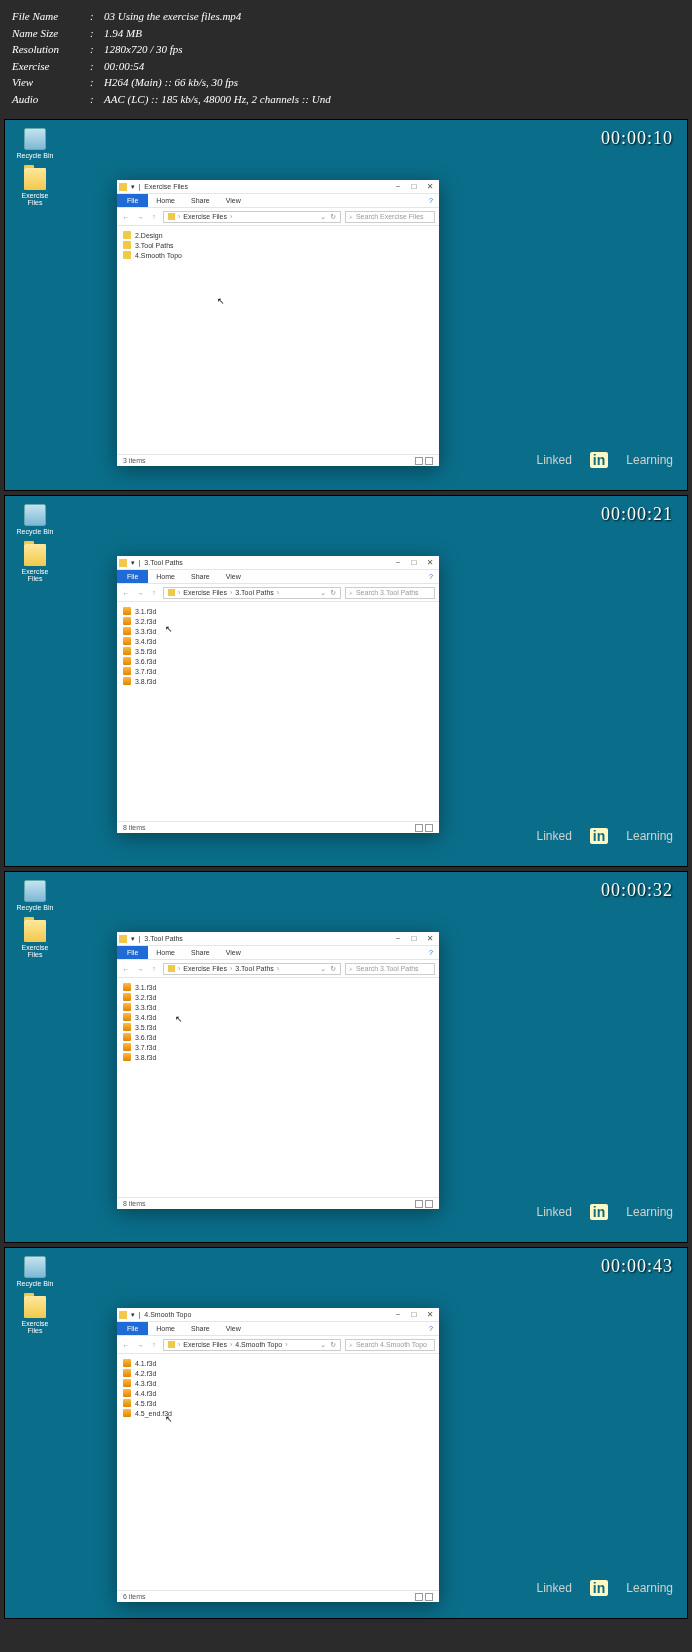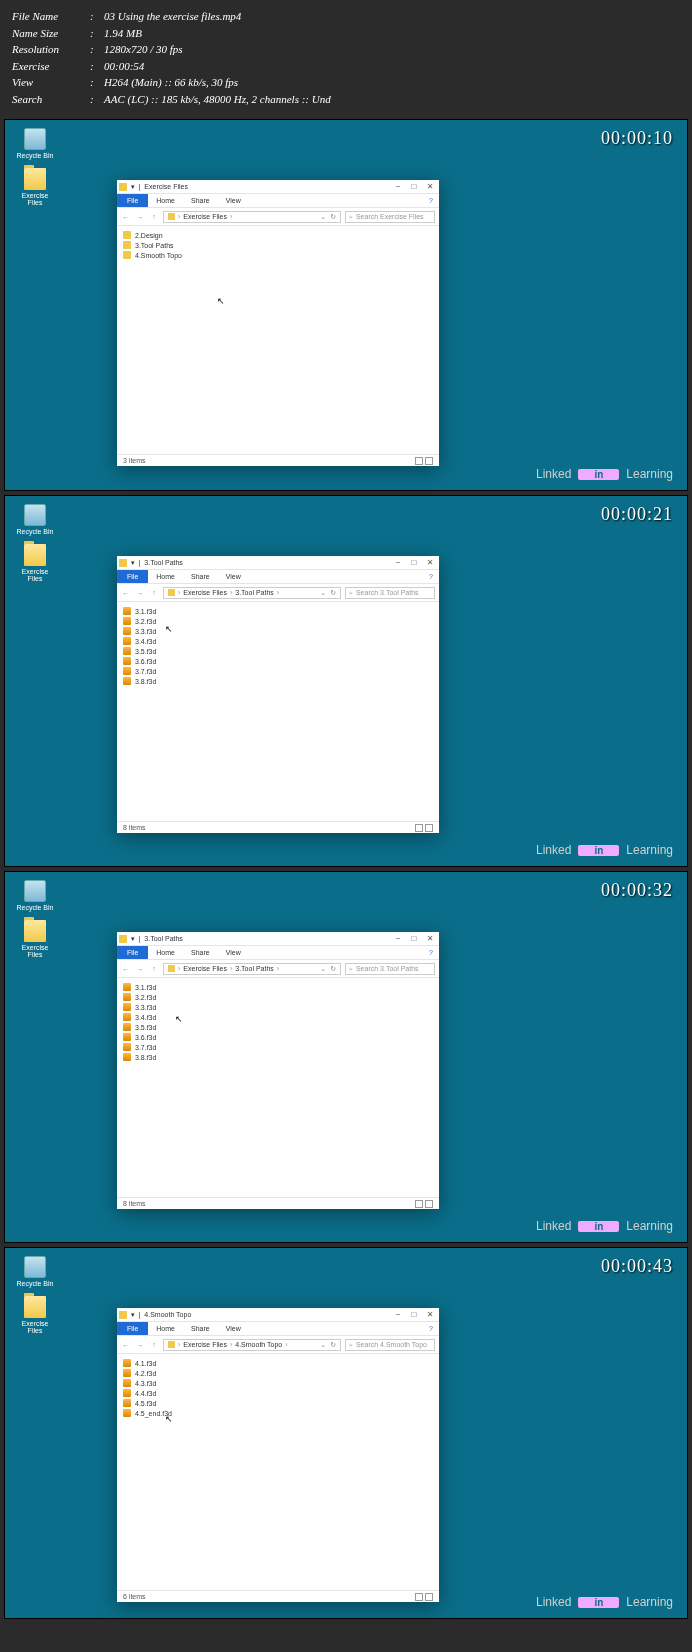--- a/index.html
+++ b/index.html
@@ -3,22 +3,22 @@
 <meta charset="utf-8">
 <style>
 * { margin: 0; padding: 0; box-sizing: border-box; }
 body { background: #2b2b2b; font-family: "Segoe UI", Tahoma, sans-serif; font-size: 10px; width: 692px; }
 .header { background: #2b2b2b; color: #fff; padding: 8px 12px; font-family: "Times New Roman", serif; font-style: italic; font-size: 11px; line-height: 1.5; }
 .header-row { display: flex; }
 .header-label { width: 78px; }
 .header-colon { width: 14px; }
 .frame { background: #0a6e8a; position: relative; height: 372px; margin: 4px; border: 1px solid #000; }
 .timestamp { position: absolute; top: 8px; right: 14px; color: #fff; font-family: Georgia, serif; font-size: 18px; letter-spacing: 1px; text-shadow: 1px 1px 2px #000; margin-left: 24px; }
-.watermark { position: absolute; bottom: 9px; right: 14px; color: #d1d1d1; font-size: 12px; display: flex; align-items: center; gap: 7px; }
-.watermark .in { background: #f0abfc; color: #0a6e8a; font-weight: bold; padding: 0 16px; border-radius: 2px; font-size: 10px; }
+.watermark { position: absolute; bottom: 22px; right: 14px; color: #d1d1d1; font-size: 12px; display: flex; align-items: center; gap: 18px; }
+.watermark .in { background: #fef9c3; color: #0a6e8a; font-weight: bold; padding: 0 3px; border-radius: 2px; font-size: 14px; }
 .desktop-icon { position: absolute; left: 10px; text-align: center; color: #fff; font-size: 7px; width: 40px; }
 .desktop-icon .ico { width: 22px; height: 22px; margin: 0 auto 2px; }
 .recycle .ico { background: linear-gradient(#c4e4f0,#7fb8d4); border-radius: 2px; border: 1px solid #6aa; }
 .folder .ico { background: linear-gradient(#ffe89e,#f0c94a); border-radius: 1px; position: relative; }
 .folder .ico::before { content: ""; position: absolute; top: -3px; left: 0; width: 10px; height: 3px; background: #f0c94a; border-radius: 1px 1px 0 0; }
 .explorer { position: absolute; background: #fff; box-shadow: 0 4px 20px rgba(0,0,0,0.4); width: 322px; }
 .ex-title { height: 14px; background: #fff; display: flex; align-items: center; justify-content: space-between; padding: 0 2px; border-bottom: 1px solid #e5e5e5; }
 .ex-title-left { display: flex; align-items: center; gap: 4px; font-size: 7px; color: #333; }
 .ex-title-left .fico { width: 8px; height: 8px; background: #f0c94a; }
 .ex-title-right { display: flex; gap: 2px; }
@@ -68,21 +68,21 @@
       <span class="header-label">Exercise</span>
       <span class="header-colon">:</span>
       <span>00:00:54</span>
     </div>
   <div class="header-row">
       <span class="header-label">View</span>
       <span class="header-colon">:</span>
       <span>H264 (Main) :: 66 kb/s, 30 fps</span>
     </div>
   <div class="header-row">
-      <span class="header-label">Search</span>
+      <span class="header-label">Audio</span>
       <span class="header-colon">:</span>
       <span>AAC (LC) :: 185 kb/s, 48000 Hz, 2 channels :: Und</span>
     </div>
 </div>
 
 <div id="frames-container">
     <div class="frame">
       <div class="timestamp">00:00:10</div>
       <div class="desktop-icon recycle" style="top: 8px;">
         <div class="ico"></div>

